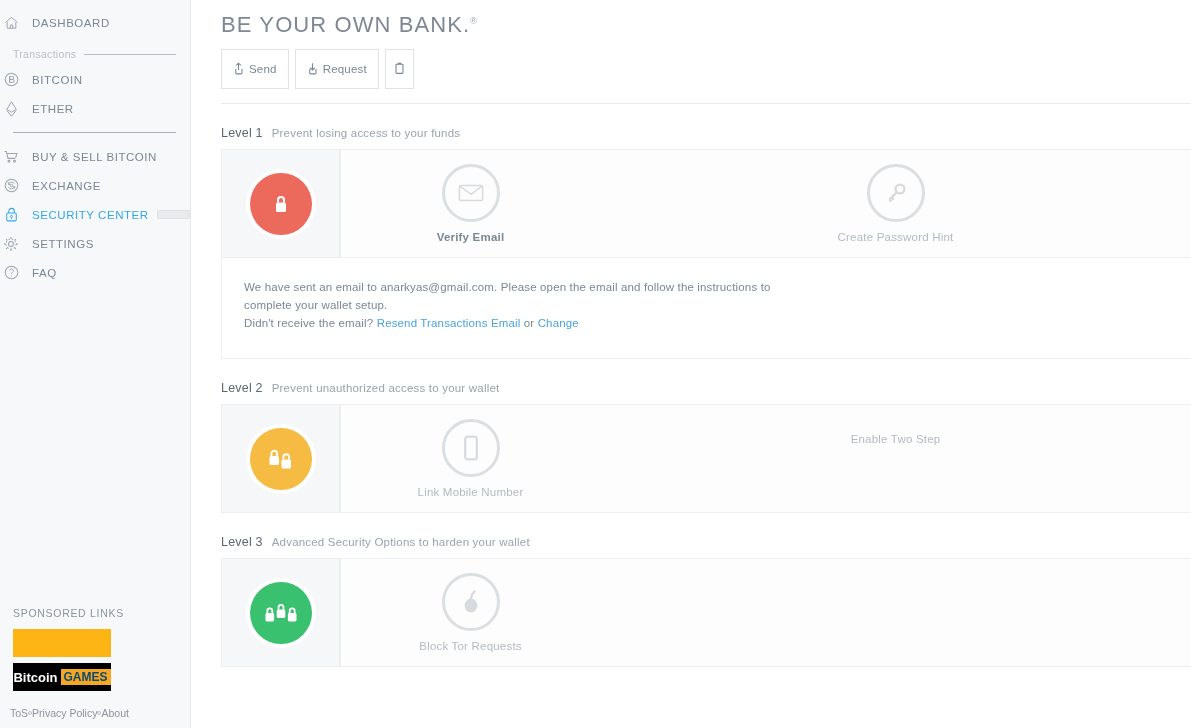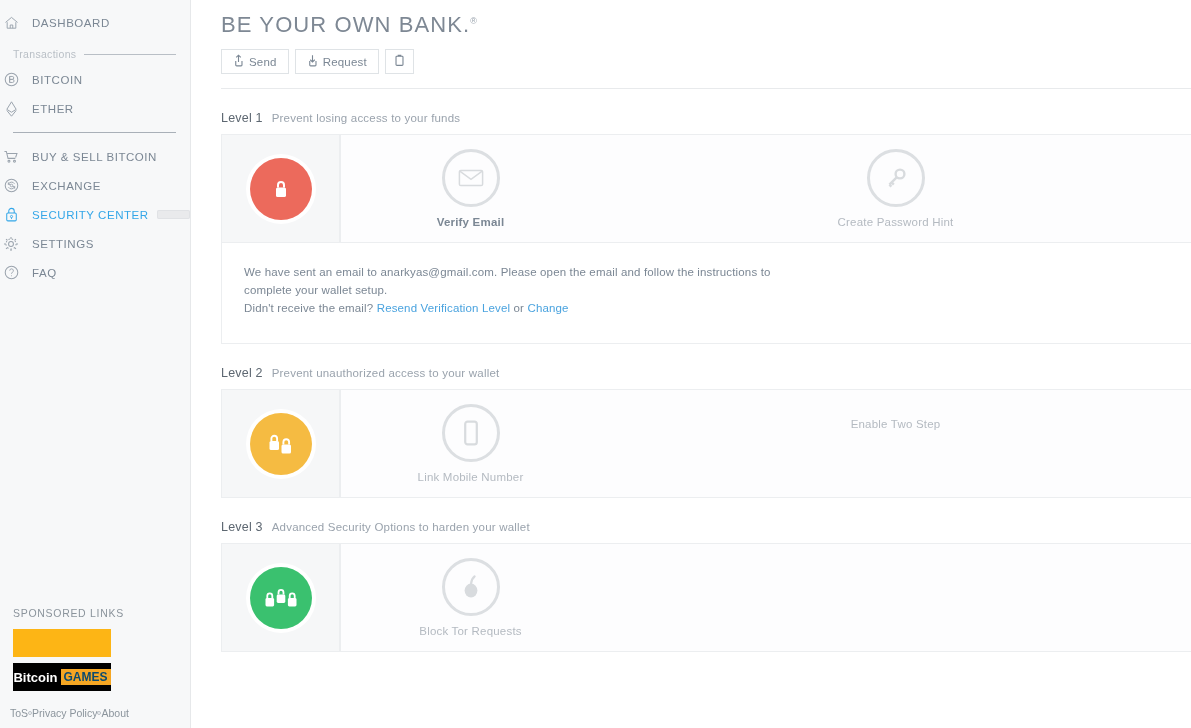--- a/index.html
+++ b/index.html
@@ -189,21 +189,21 @@
     position: relative;
     display: inline-block;
   }
   .page-title sup {
     font-size: 9px;
     vertical-align: super;
     color: #9aa3ad;
   }
   .btn-row { display: flex; align-items: center; }
   .btn {
-    height: 25px;
+    height: 40px;
     border: 1px solid #dfe3e6;
     background: #ffffff;
     display: flex;
     align-items: center;
     justify-content: center;
     gap: 5px;
     font-size: 11.5px;
     color: #7b8794;
     cursor: pointer;
     padding: 0 11px;
@@ -517,21 +517,21 @@
               </div>
               <div class="step-label">Create Password Hint</div>
             </div>
           </div>
         </div>
         <div class="card-body">
           <div class="body-line">
             <span>We have sent an email to </span><span>anarkyas@gmail.com</span><span>. Please open the email and follow the instructions to complete your wallet setup.</span>
           </div>
           <div class="body-line">
-            <span>Didn't receive the email? </span><a>Resend Verification Level</a><span> or </span><a>Change</a>
+            <span>Didn't receive the email? </span><a>Resend Transactions Email</a><span> or </span><a>Change</a>
           </div>
         </div>
       </section>
 
       <div class="level-head">
         <span class="level-name">Level 2</span>
         <span class="level-desc">Prevent unauthorized access to your wallet</span>
       </div>
 
       <section class="card">

